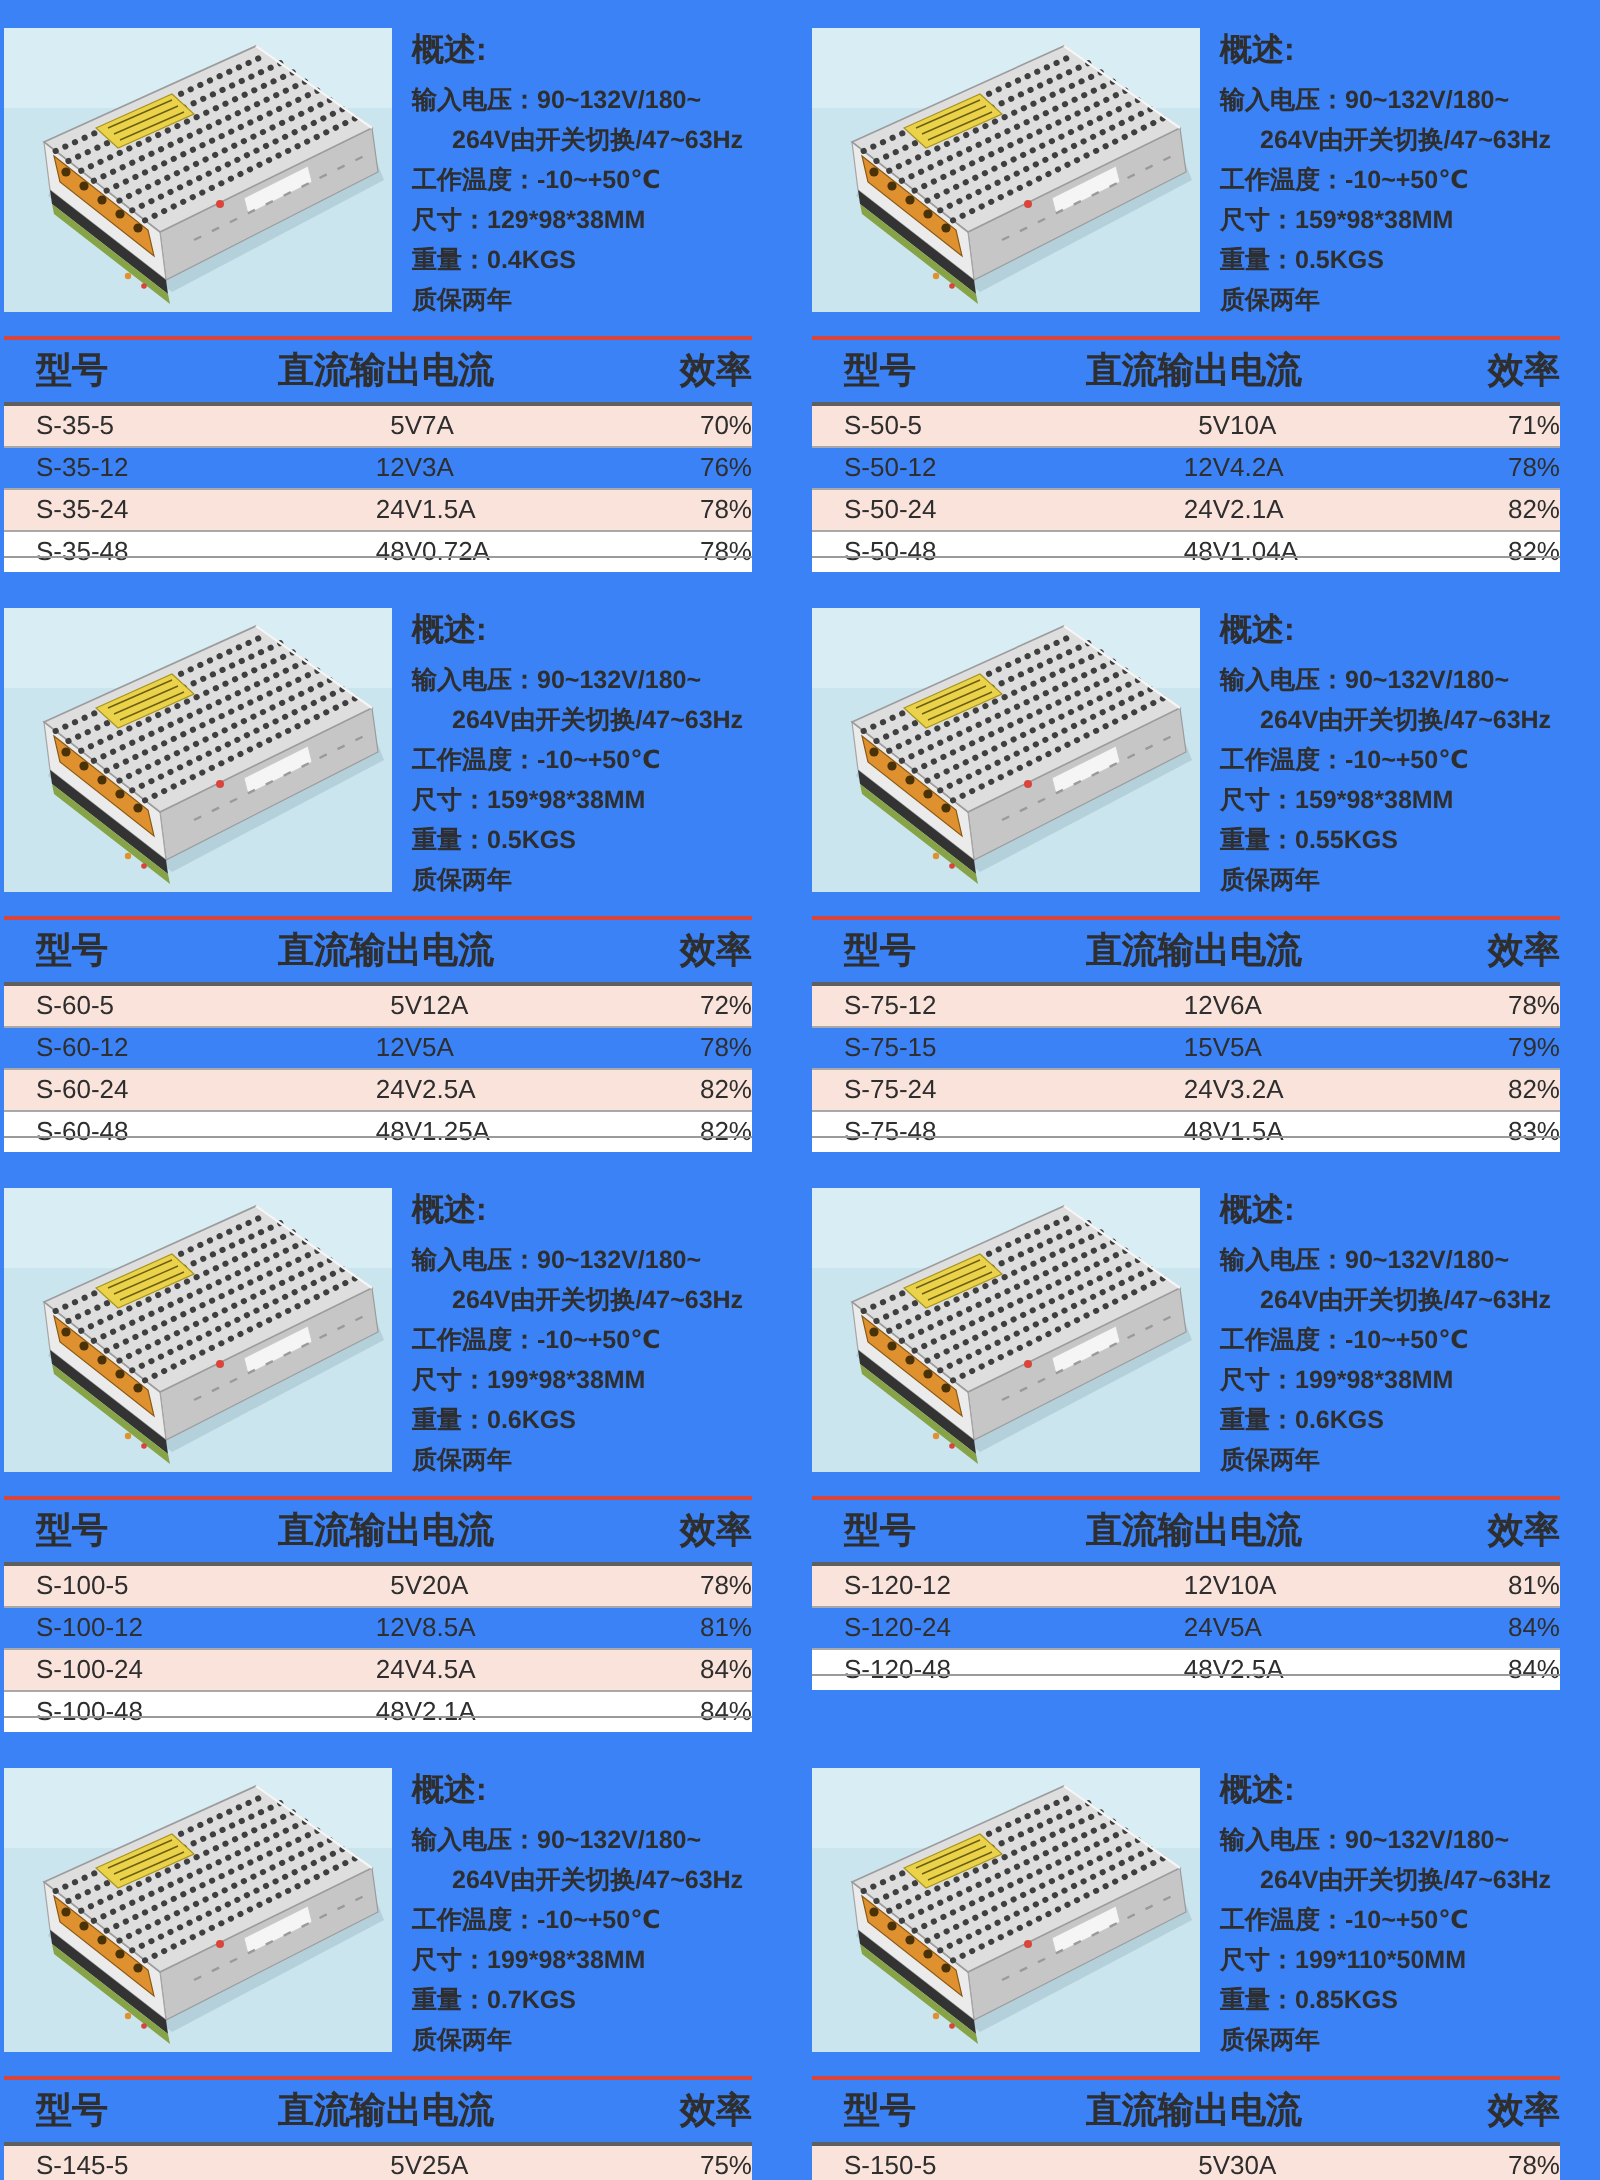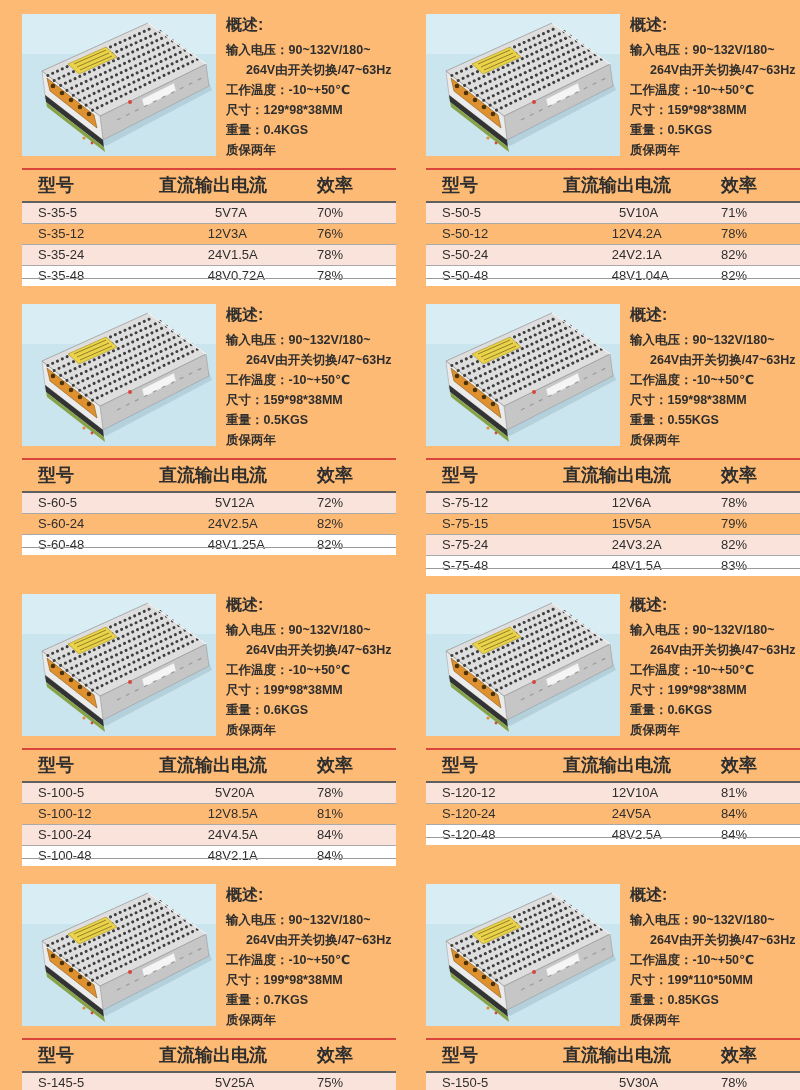--- a/index.html
+++ b/index.html
@@ -1,18 +1,18 @@
 <!DOCTYPE html>
 <html><head>
 <meta charset="utf-8">
 <style>
   html,body { margin:0; padding:0; background:#ffffff; }
   body { font-family:"Liberation Sans","DejaVu Sans",sans-serif; color:#2e2e2e; }
   .page { position:relative; width:800px; height:1090px; box-sizing:border-box;
-          padding:14px 6px 0 22px; overflow:hidden; background:#fdba74; }
+          padding:14px 6px 0 2px; overflow:hidden; background:#3b82f6; }
   .grid { display:grid; grid-template-columns:374px 374px; column-gap:30px; row-gap:18px; }
 
   
   .card-top { display:flex; gap:10px; height:142px; }
   .photo { flex:0 0 194px; width:194px; height:142px; }
   .photo svg { display:block; width:194px; height:142px; }
   .desc { flex:1 1 auto; padding-top:1px; min-width:0; }
   .overview-h { margin:0 0 4px 0; font-size:16px; font-weight:bold; }
   .spec { font-size:12.5px; font-weight:bold; line-height:20px; white-space:nowrap; }
   .spec.indent { padding-left:20px; }
@@ -20,21 +20,21 @@
   
   .tblwrap { position:relative; margin-top:12px; }
   table { width:100%; border-collapse:collapse; table-layout:fixed; }
   th { font-size:18px; font-weight:bold; text-align:left; padding:3px 0 4px 0;
        border-top:2px solid #d9453c; border-bottom:2px solid #5f5f5f; }
   td { font-size:13px; font-weight:normal; text-align:left; padding:2px 0 3px 0;
        border-bottom:1px solid #a9a9a9; height:15px; }
   th:nth-child(1), td:nth-child(1) { width:27%; padding-left:16px; }
   th:nth-child(2), td:nth-child(2) { width:27%;text-align:right; }
   th:nth-child(3), td:nth-child(3) { width:24%; }
-  th:nth-child(4), td:nth-child(4) { width:22%; }
+  th:nth-child(4), td:nth-child(4) { width:22%;text-align:right; }
   tbody tr:nth-child(odd) td { background:#f9e3db; }
   tbody tr:last-child td { border-bottom:0; background:#ffffff; }
   .strike { position:absolute; left:0; right:0; bottom:7px; height:0;
             border-top:1px solid #9a9a9a; }
   .hidden-defs { position:absolute; width:0; height:0; overflow:hidden; }
 </style>
 </head>
 <body>
 
 <svg class="hidden-defs" aria-hidden="true">
@@ -237,20 +237,26 @@
           </tr>
         </thead>
         <tbody>
           <tr>
             <td>S-60-5</td>
             <td>5V</td>
             <td>12A</td>
             <td>72%</td>
           </tr>
           <tr>
+            <td>S-60-12</td>
+            <td>12V</td>
+            <td>5A</td>
+            <td>78%</td>
+          </tr>
+          <tr>
             <td>S-60-24</td>
             <td>24V</td>
             <td>2.5A</td>
             <td>82%</td>
           </tr>
           <tr>
             <td>S-60-48</td>
             <td>48V</td>
             <td>1.25A</td>
             <td>82%</td>

